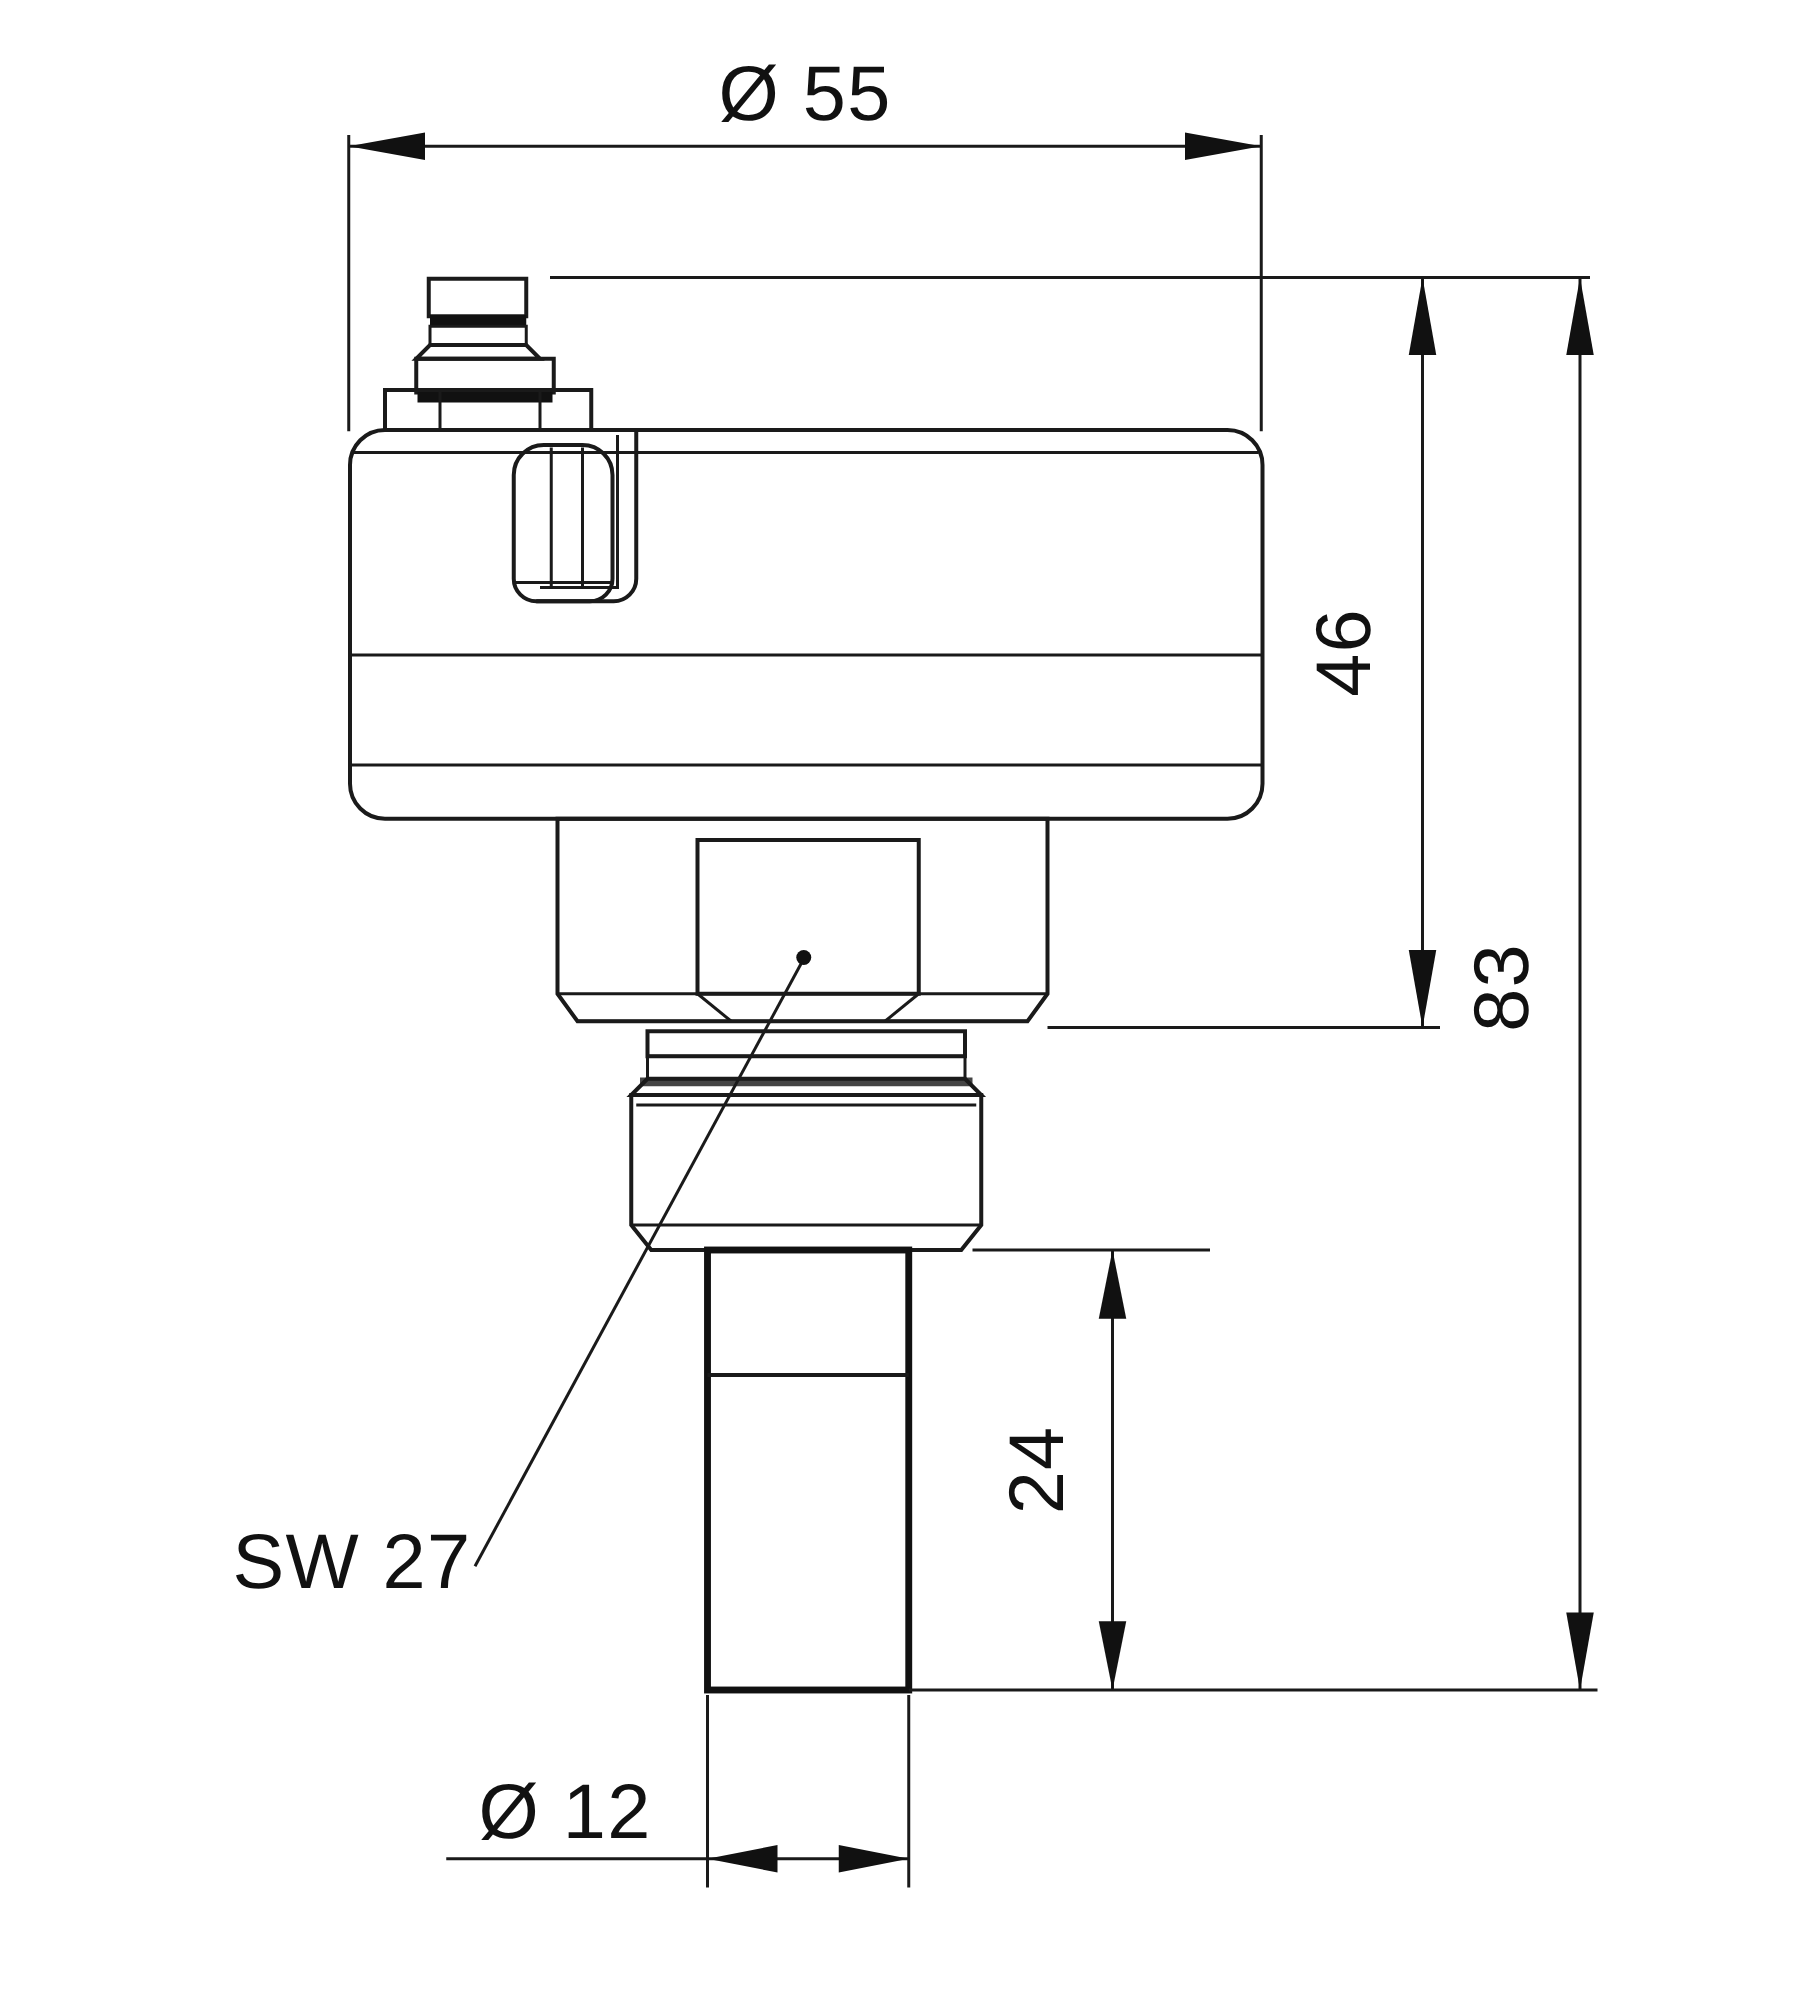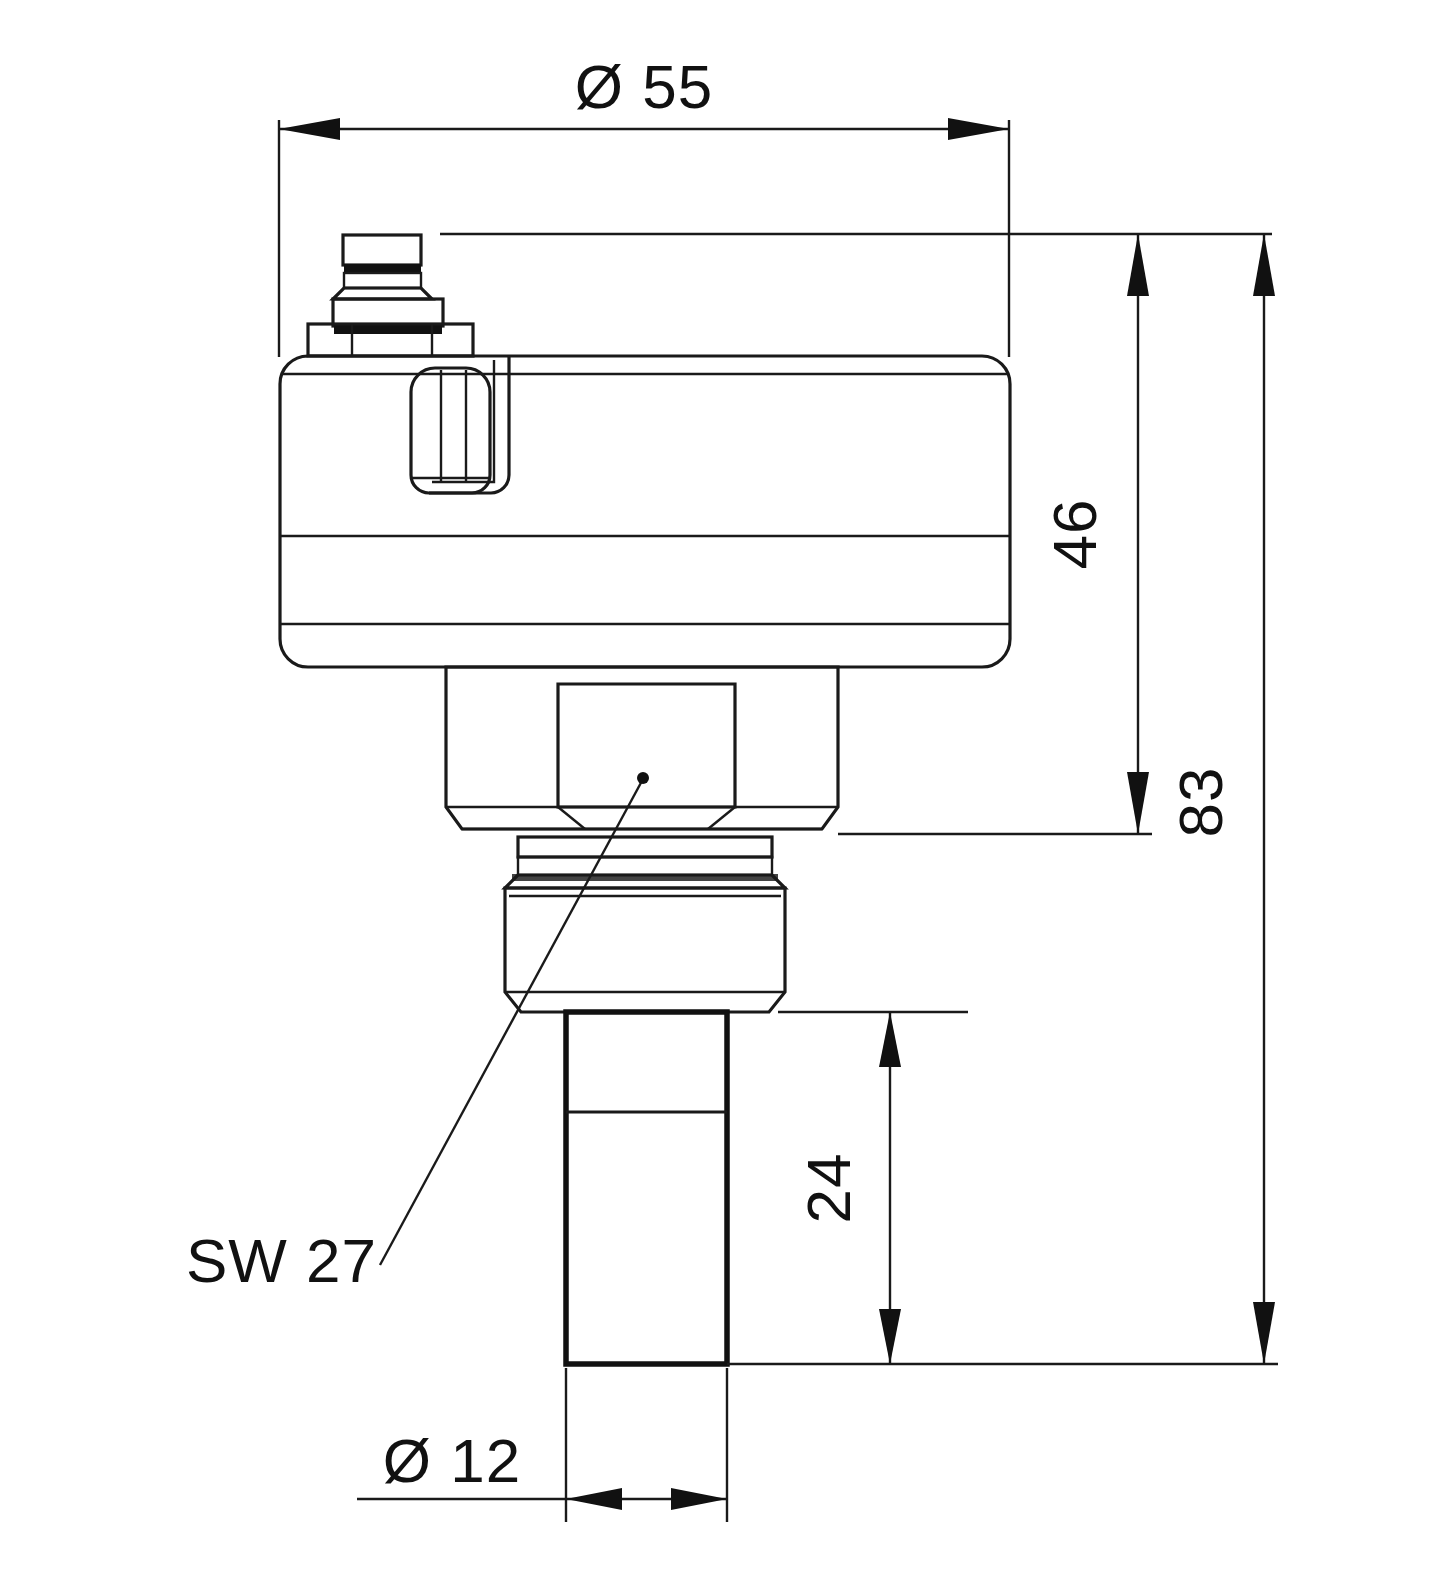--- a/index.html
+++ b/index.html
@@ -13,21 +13,20 @@
     font-family: "Liberation Sans", sans-serif;
     position: relative;
     overflow: hidden;
   }
   #drawing-root {
     position: absolute;
     left: 0;
     top: 0;
     width: 1440px;
     height: 1292px;
-    margin-top: 12px;
   }
   svg.drawing {
     display: block;
     width: 1440px;
     height: 1592px;
   }
   .obj { fill: none; stroke: #1a1a1a; stroke-width: 3.2; stroke-linecap: butt; stroke-linejoin: miter; }
   .obj-thin { fill: none; stroke: #1a1a1a; stroke-width: 2.4; }
   .obj-heavy { fill: none; stroke: #111111; stroke-width: 5.5; }
   .dim-line { fill: none; stroke: #1a1a1a; stroke-width: 2.4; }

